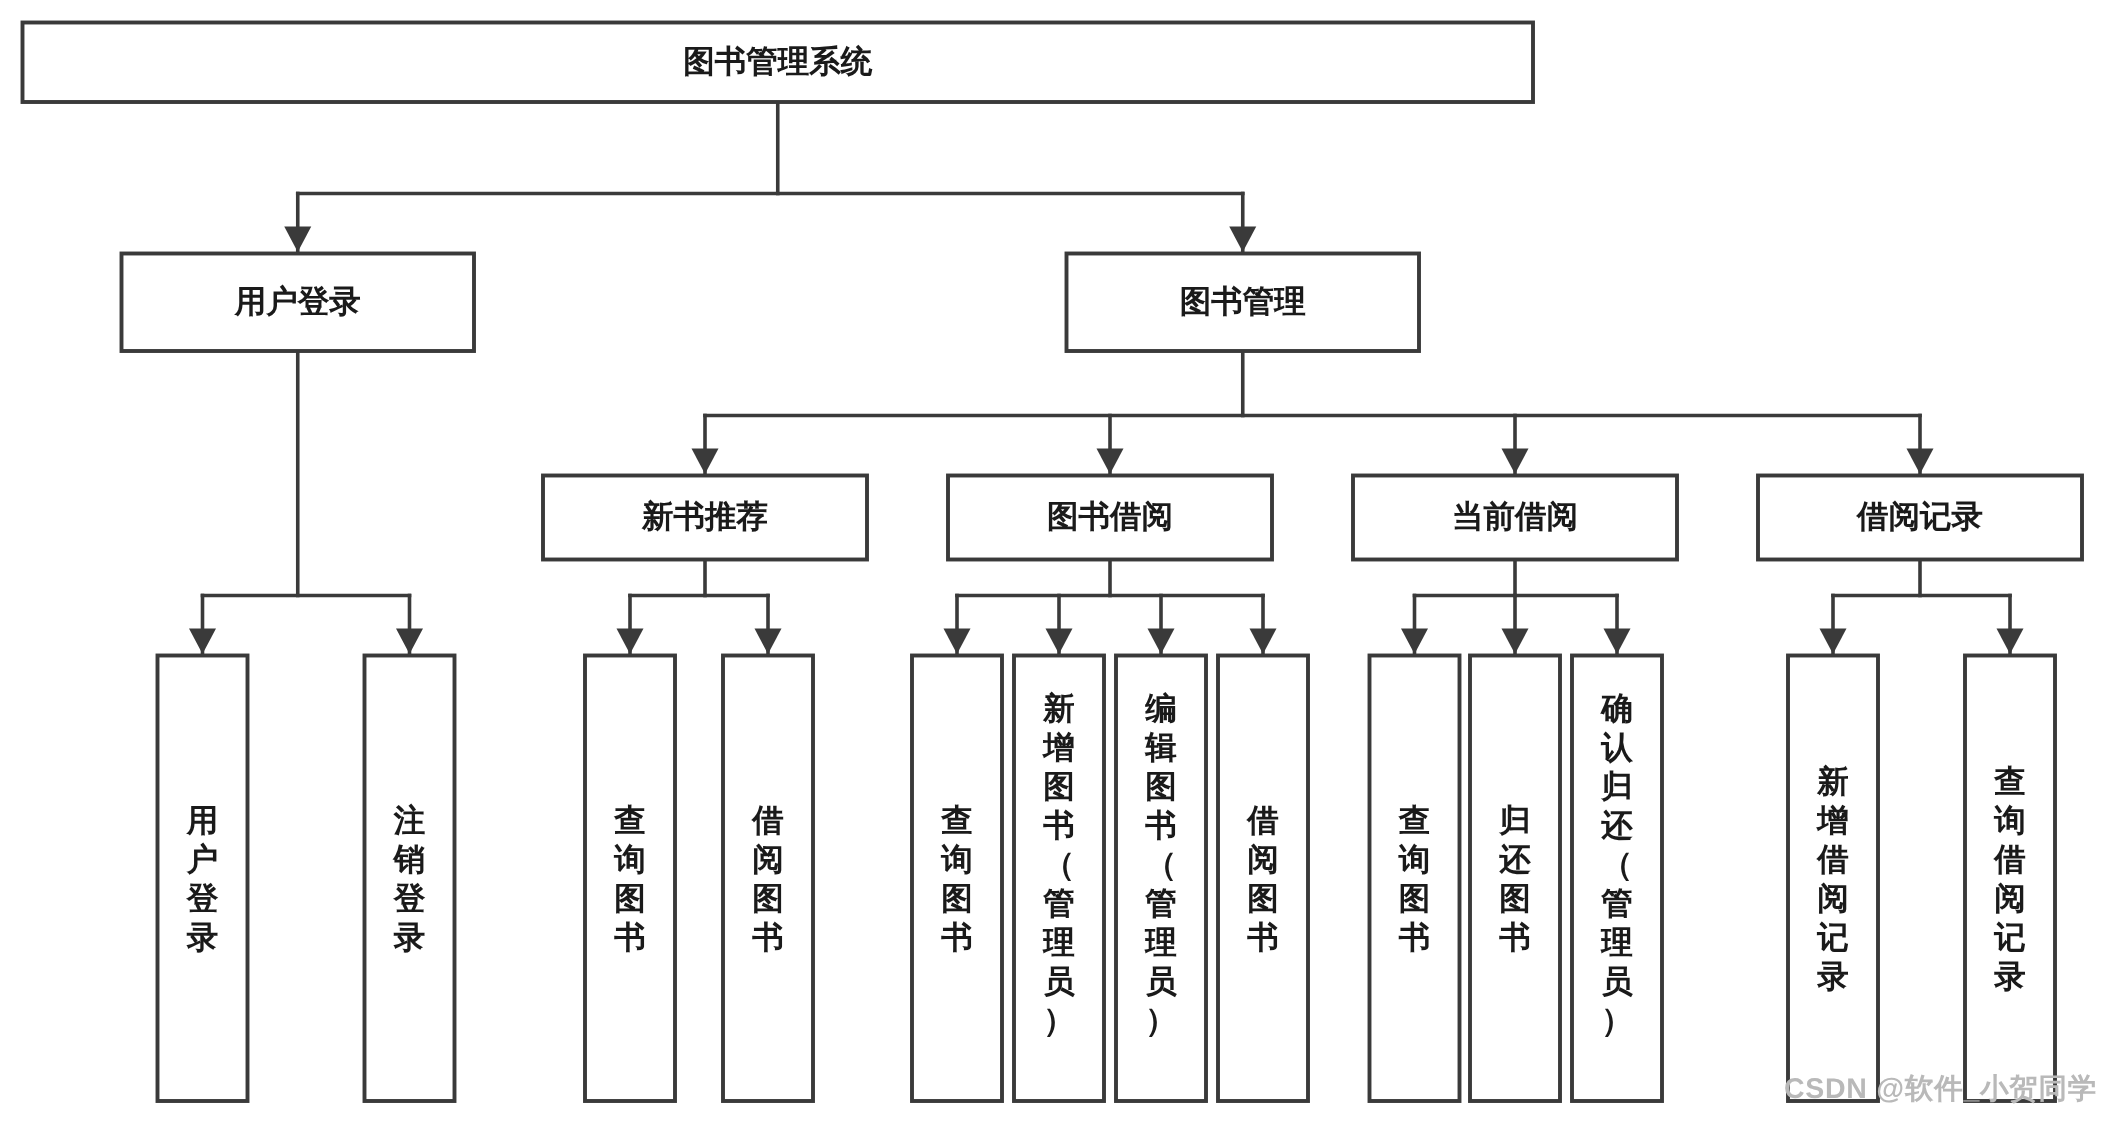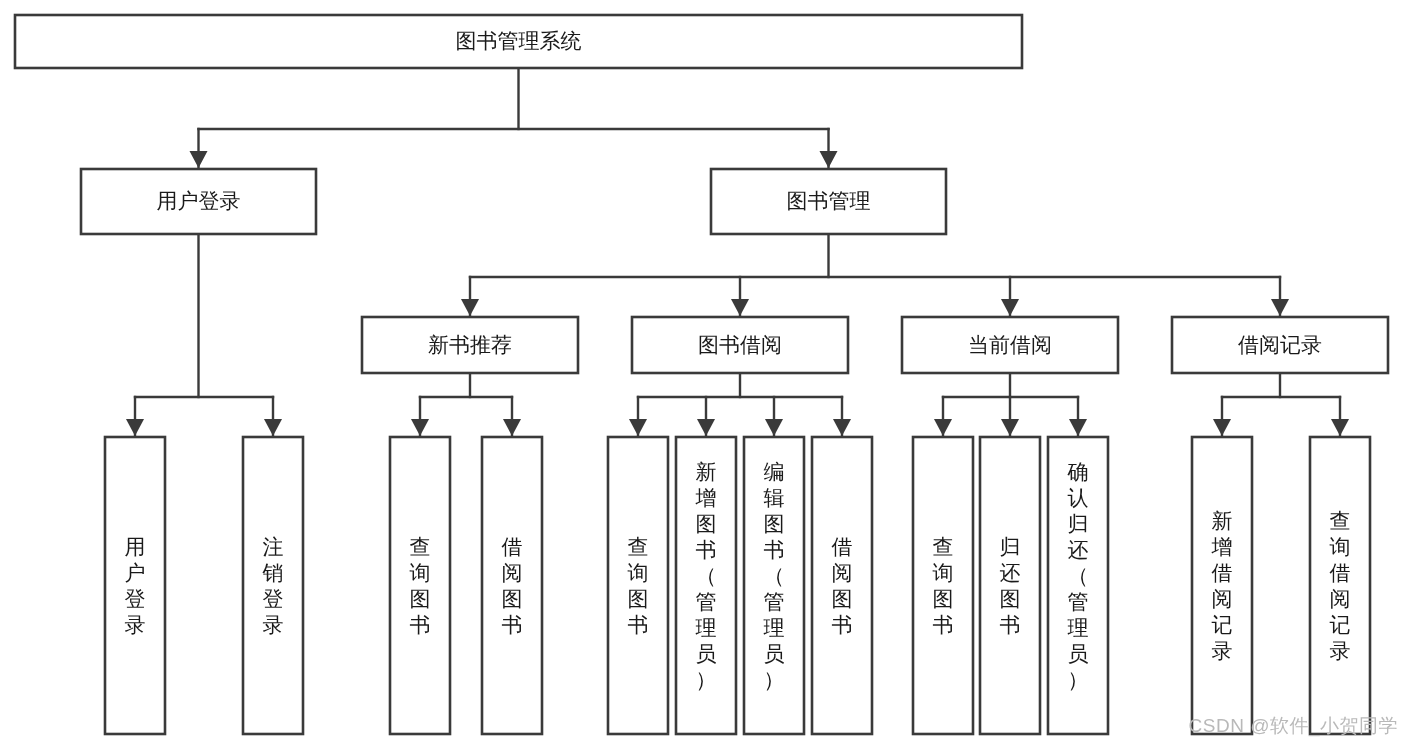--- a/index.html
+++ b/index.html
@@ -12,20 +12,21 @@
     width: 1405px;
     height: 747px;
     font-family: "Liberation Sans", "DejaVu Sans", sans-serif;
     overflow: hidden;
   }
   #diagram-root {
     position: relative;
     width: 1405px;
     height: 747px;
     background: #ffffff;
+    font-weight: bold;
   }
   svg#flowchart {
     position: absolute;
     top: 0;
     left: 0;
     width: 1405px;
     height: 747px;
     display: block;
   }
   .node-box {

